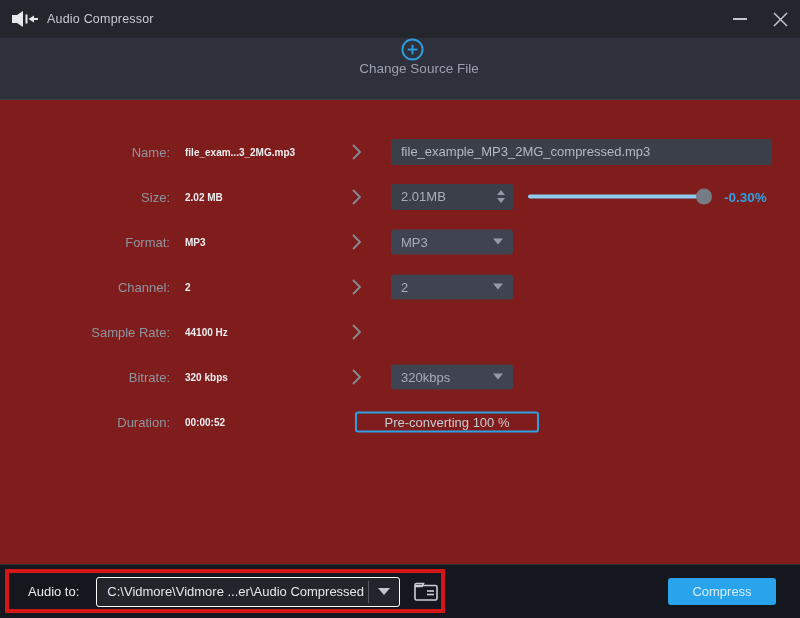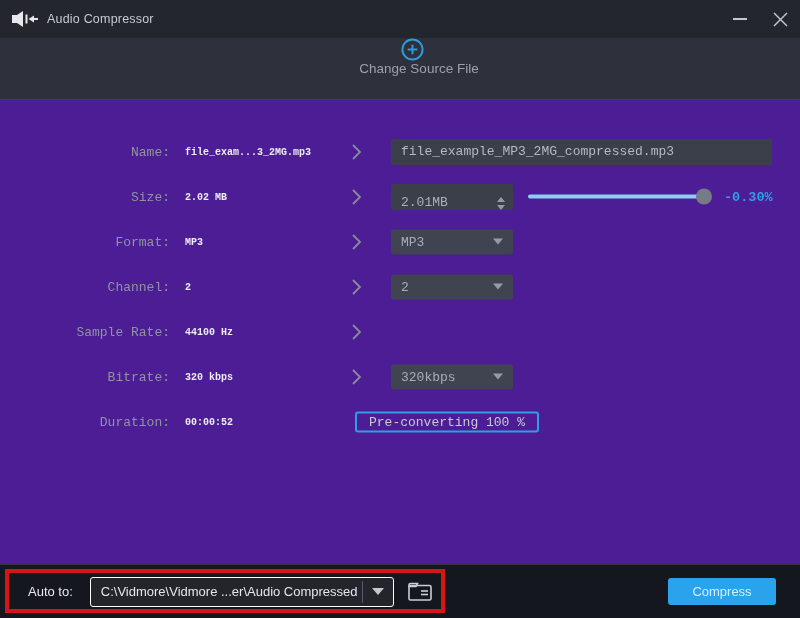--- a/index.html
+++ b/index.html
@@ -22,41 +22,41 @@
   .win-btn { width:40px; height:100%; display:flex; align-items:center; justify-content:center; cursor:pointer; }
   .min-glyph { width:14px; height:2px; background:#c3c7ce; display:block; }
   
   .source-bar {
     height:62px; background:#2e313b; border-bottom:1px solid #3b3f4a;
     display:flex; align-items:center; padding-left:25px;flex-direction:column;
   }
   .plus-circle { width:23px; height:23px; flex:0 0 auto; }
   .source-label { margin-left:13px; font-size:13.5px; color:#9aa1ac; }
   
-  .main { height:464px; padding-top:29px; position:relative; background:#4c1d95;font-family:Liberation Mono, monospace; }
+  .main { height:464px; padding-top:29px; position:relative; background:#7f1d1d; }
   .row { height:45px; position:relative; }
   .row-label {
     position:absolute; left:0; width:170px; text-align:right;
     top:50%; transform:translateY(-50%);
     font-size:13px; color:#8e95a0;
   }
   .row-value {
     position:absolute; left:185px; top:50%; transform:translateY(-50%);
     font-size:10px; font-weight:600; color:#eceef1;
   }
   .row-chevron { position:absolute; left:352px; top:50%; transform:translateY(-50%); width:10px; height:16px; }
   .field { position:absolute; top:50%; transform:translateY(-50%); }
   .text-field {
     left:391px; width:381px; height:26px; background:#3b3f4a; border-radius:2px;
     display:flex; align-items:center; padding:0 10px;
     font-size:13px; color:#b3bac4; cursor:text; overflow:hidden; white-space:nowrap;
   }
   .stepper {
     left:391px; width:122px; height:26px; background:#3b3f4a; border-radius:2px;
-    display:flex; align-items:flex-end; padding:0 8px 0 10px;
+    display:flex; align-items:center; padding:0 8px 0 10px;
     font-size:13px; color:#a9afb9; cursor:text;
   }
   .stepper-arrows { margin-left:auto; display:flex; flex-direction:column; gap:3px; cursor:pointer; }
   .tri-up { width:0; height:0; border-left:4px solid transparent; border-right:4px solid transparent; border-bottom:5px solid #959ba6; }
   .tri-down { width:0; height:0; border-left:4px solid transparent; border-right:4px solid transparent; border-top:5px solid #959ba6; }
   .select {
     left:391px; width:122px; height:25px; background:#404450; border-radius:3px;
     display:flex; align-items:center; padding:0 10px;
     font-size:13px; color:#a6adb8; cursor:pointer;
   }
@@ -218,21 +218,21 @@
 
   <div class="row">
     <span class="row-label">Duration:</span>
     <span class="row-value">00:00:52</span>
     <div class="field preconvert">Pre-converting 100 %</div>
   </div>
 
 </div>
 
 <div class="footer">
-  <span class="save-label">Auto to:</span>
+  <span class="save-label">Audio to:</span>
   <div class="path-combo">
     <span class="path-text">C:\Vidmore\Vidmore ...er\Audio Compressed</span>
     <span class="combo-sep"></span>
     <span class="combo-arrow">
       <span class="caret"></span>
     </span>
   </div>
   <div class="folder-btn">
     <svg width="26" height="21" viewBox="0 0 26 21">
       <path d="M2,5.5 h7 l1.5,-3 h-7 a1.5,1.5 0 0 0 -1.5,1.5 z" fill="none" stroke="#c9ced5" stroke-width="1.6"></path>

